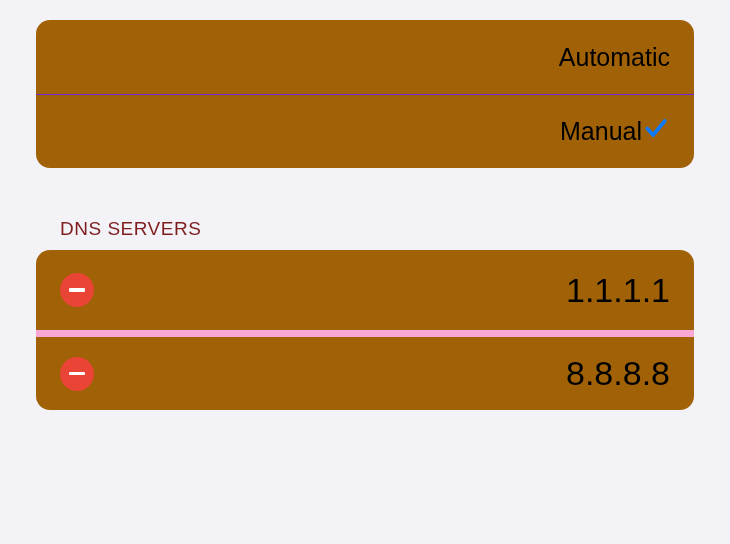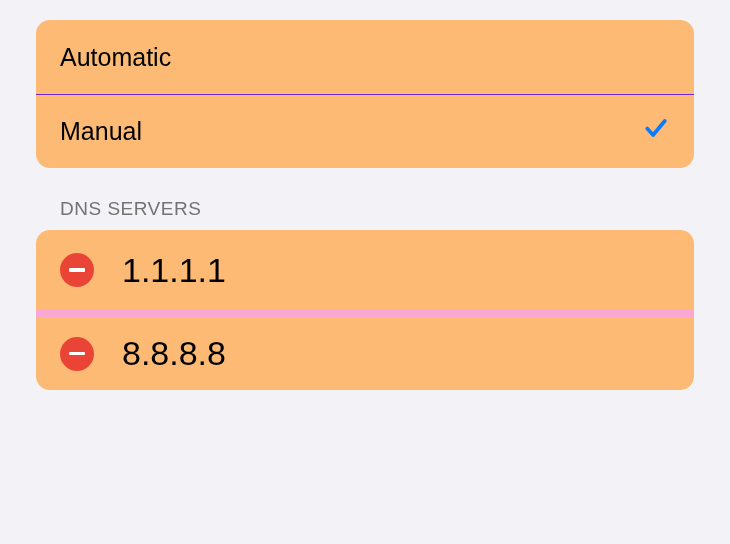--- a/index.html
+++ b/index.html
@@ -10,30 +10,31 @@
     }
     body {
       font-family: -apple-system, BlinkMacSystemFont, "SF Pro Text", "Helvetica Neue", Arial, sans-serif;
       background: #f2f2f7;
       width: 730px;
       height: 544px;
       overflow: hidden;
       padding: 20px 36px 0 36px;
     }
     .group {
-      background: #fdba74;
+      background: #a16207;
       border-radius: 14px;
       overflow: hidden;
+      text-align: right;
     }
     .section-header {
       font-size: 19px;
-      color: #737373;
+      color: #7f1d1d;
       letter-spacing: 0.5px;
       padding: 0 24px 10px 24px;
-      margin-top: 30px;
+      margin-top: 50px;
       text-transform: uppercase;
     }
     .row {
       display: flex;
       align-items: center;
       height: 74px;
       padding: 0 24px;
       font-size: 25px;
       color: #000;
     }

